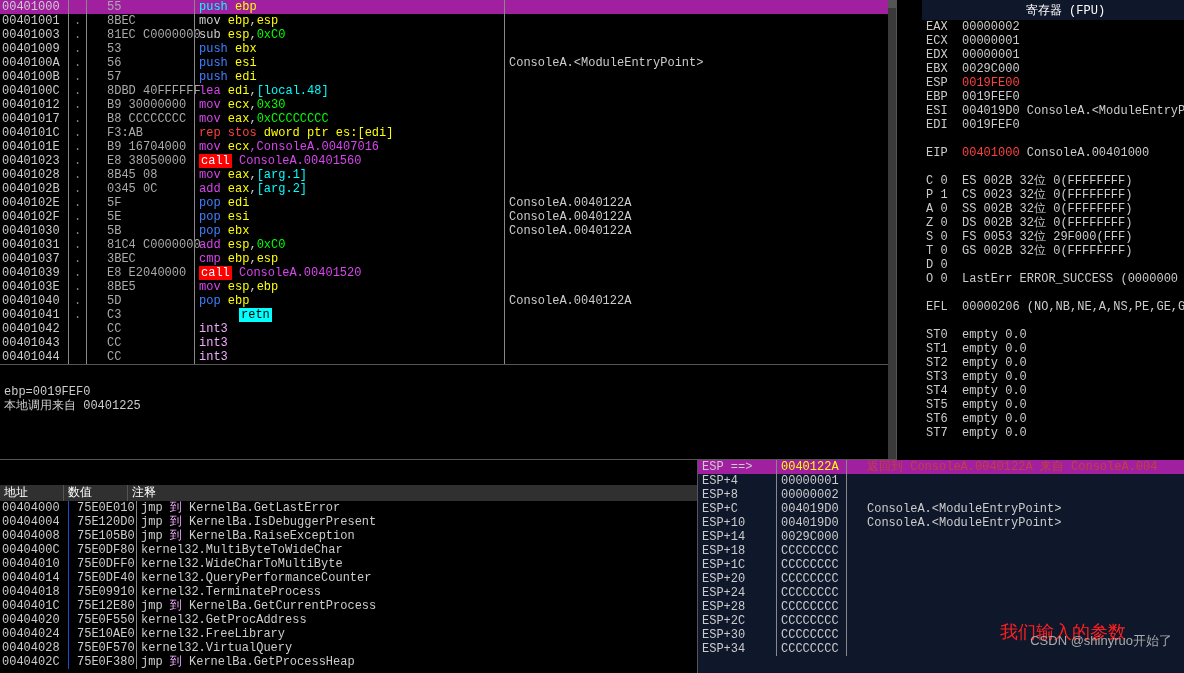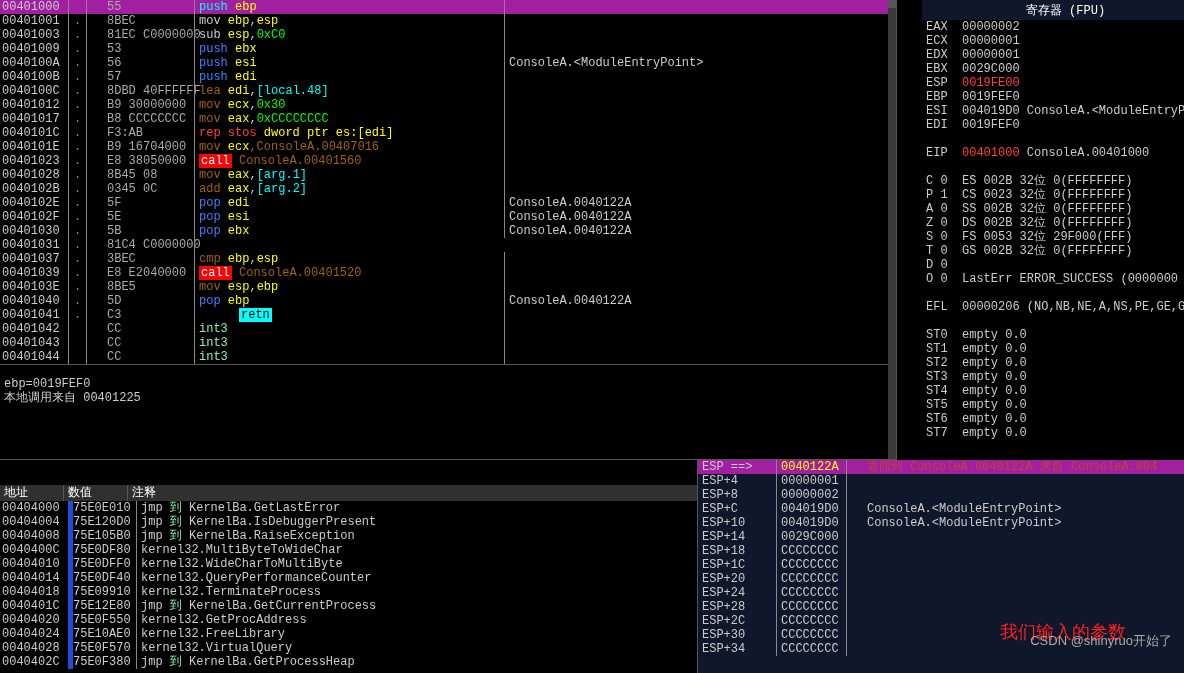--- a/index.html
+++ b/index.html
@@ -35,34 +35,34 @@
 .asm { width: 310px; border-left: 1px solid #888; padding-left: 4px; }
 .cmt { border-left: 1px solid #888; padding-left: 4px; color: #ccc; flex:1; }
 
 .cyan { color: #00ffff; }
 .blue { color: #4080ff; }
 .yellow { color: #ffff00; }
 .green { color: #00ff00; }
 .red { color: #ff4040; }
 .redbg { background: #ff0000; color: #fff; padding: 0 2px; }
 .cyanbg { background: #00ffff; color: #000; padding: 0 2px; margin-left: 40px; }
-.white { color: #a16207; }
-.gray { color: #86efac; text-align: center; }
+.white { color: #d946ef; }
+.gray { color: #f0abfc; text-align: center; }
 
 .reg-header { background: #0f172a; color: #fff; padding: 2px 4px; height: 20px; text-align: center; }
 .reg-line { height: 14px; line-height: 14px; padding-left: 4px; white-space: pre; color: #ccc; }
 
-.cpu-info { border-top: 1px solid #555; padding: 12px 4px; }
+.cpu-info { border-top: 1px solid #555; padding: 20px 4px; }
 .cpu-info-line { height: 14px; line-height: 14px; color: #ccc; }
 
 .dump-header { display: flex; background: #303030; height: 16px; line-height: 16px; }
 .dump-header span { border-right: 1px solid #555; padding: 0 4px; color: #fff; }
 .dump-row { display: flex; height: 14px; line-height: 14px; white-space: pre; }
 .d-addr { width: 68px; padding-left: 2px; }
-.d-val { width: 68px; border-left: 5px solid #1d4ed8; padding-left: 0; }
+.d-val { width: 68px; border-left: 1px solid #1d4ed8; padding-left: 8px; }
 .d-cmt { border-left: 1px solid #888; padding-left: 4px; flex:1; }
 .stack-row { display: flex; height: 14px; line-height: 14px; white-space: pre; }
 .stack-row.first { background: #a020a0; }
 .s-col1 { width: 78px; padding-left: 4px; }
 .s-col2 { width: 70px; border-left: 1px solid #888; padding-left: 4px; }
 .s-col3 { border-left: 1px solid #888; padding-left: 20px; flex:1; overflow:hidden; }
 
 .redbox {
   position: absolute;
   border: 2px solid #ff0000;
@@ -115,21 +115,21 @@
         <div class="row"><div class="addr">00401012</div><div class="mark-col">.</div><div class="hex">B9 30000000</div><div class="asm"><span class="white">mov </span><span class="yellow">ecx</span><span>,</span><span class="green">0x30</span></div><div class="cmt"></div></div>
         <div class="row"><div class="addr">00401017</div><div class="mark-col">.</div><div class="hex">B8 CCCCCCCC</div><div class="asm"><span class="white">mov </span><span class="yellow">eax</span><span>,</span><span class="green">0xCCCCCCCC</span></div><div class="cmt"></div></div>
         <div class="row"><div class="addr">0040101C</div><div class="mark-col">.</div><div class="hex">F3:AB</div><div class="asm"><span class="red">rep stos </span><span class="yellow">dword ptr es:[edi]</span></div><div class="cmt"></div></div>
         <div class="row"><div class="addr">0040101E</div><div class="mark-col">.</div><div class="hex">B9 16704000</div><div class="asm"><span class="white">mov </span><span class="yellow">ecx</span><span class="white">,ConsoleA.00407016</span></div><div class="cmt"></div></div>
         <div class="row"><div class="addr">00401023</div><div class="mark-col">.</div><div class="hex">E8 38050000</div><div class="asm"><span class="redbg">call</span><span class="white"> ConsoleA.00401560</span></div><div class="cmt"></div></div>
         <div class="row"><div class="addr">00401028</div><div class="mark-col">.</div><div class="hex">8B45 08</div><div class="asm"><span class="white">mov </span><span class="yellow">eax</span><span>,</span><span class="cyan">[arg.1]</span></div><div class="cmt"></div></div>
         <div class="row"><div class="addr">0040102B</div><div class="mark-col">.</div><div class="hex">0345 0C</div><div class="asm"><span class="white">add </span><span class="yellow">eax</span><span>,</span><span class="cyan">[arg.2]</span></div><div class="cmt"></div></div>
         <div class="row"><div class="addr">0040102E</div><div class="mark-col">.</div><div class="hex">5F</div><div class="asm"><span class="blue">pop </span><span class="yellow">edi</span></div><div class="cmt">ConsoleA.0040122A</div></div>
         <div class="row"><div class="addr">0040102F</div><div class="mark-col">.</div><div class="hex">5E</div><div class="asm"><span class="blue">pop </span><span class="yellow">esi</span></div><div class="cmt">ConsoleA.0040122A</div></div>
         <div class="row"><div class="addr">00401030</div><div class="mark-col">.</div><div class="hex">5B</div><div class="asm"><span class="blue">pop </span><span class="yellow">ebx</span></div><div class="cmt">ConsoleA.0040122A</div></div>
-        <div class="row"><div class="addr">00401031</div><div class="mark-col">.</div><div class="hex">81C4 C0000000</div><div class="cmt"></div></div>
+        <div class="row"><div class="addr">00401031</div><div class="mark-col">.</div><div class="hex">81C4 C0000000</div><div class="asm"><span class="white">add </span><span class="yellow">esp</span><span>,</span><span class="green">0xC0</span></div><div class="cmt"></div></div>
         <div class="row"><div class="addr">00401037</div><div class="mark-col">.</div><div class="hex">3BEC</div><div class="asm"><span class="white">cmp </span><span class="yellow">ebp</span><span>,</span><span class="yellow">esp</span></div><div class="cmt"></div></div>
         <div class="row"><div class="addr">00401039</div><div class="mark-col">.</div><div class="hex">E8 E2040000</div><div class="asm"><span class="redbg">call</span><span class="white"> ConsoleA.00401520</span></div><div class="cmt"></div></div>
         <div class="row"><div class="addr">0040103E</div><div class="mark-col">.</div><div class="hex">8BE5</div><div class="asm"><span class="white">mov </span><span class="yellow">esp</span><span>,</span><span class="yellow">ebp</span></div><div class="cmt"></div></div>
         <div class="row"><div class="addr">00401040</div><div class="mark-col">.</div><div class="hex">5D</div><div class="asm"><span class="blue">pop </span><span class="yellow">ebp</span></div><div class="cmt">ConsoleA.0040122A</div></div>
         <div class="row"><div class="addr">00401041</div><div class="mark-col">.</div><div class="hex">C3</div><div class="asm"><span class="cyanbg">retn</span></div><div class="cmt"></div></div>
         <div class="row"><div class="addr">00401042</div><div class="mark-col"></div><div class="hex">CC</div><div class="asm"><span class="gray">int3</span></div><div class="cmt"></div></div>
         <div class="row"><div class="addr">00401043</div><div class="mark-col"></div><div class="hex">CC</div><div class="asm"><span class="gray">int3</span></div><div class="cmt"></div></div>
         <div class="row"><div class="addr">00401044</div><div class="mark-col"></div><div class="hex">CC</div><div class="asm"><span class="gray">int3</span></div><div class="cmt"></div></div>
       </div>
     <div class="cpu-info">

